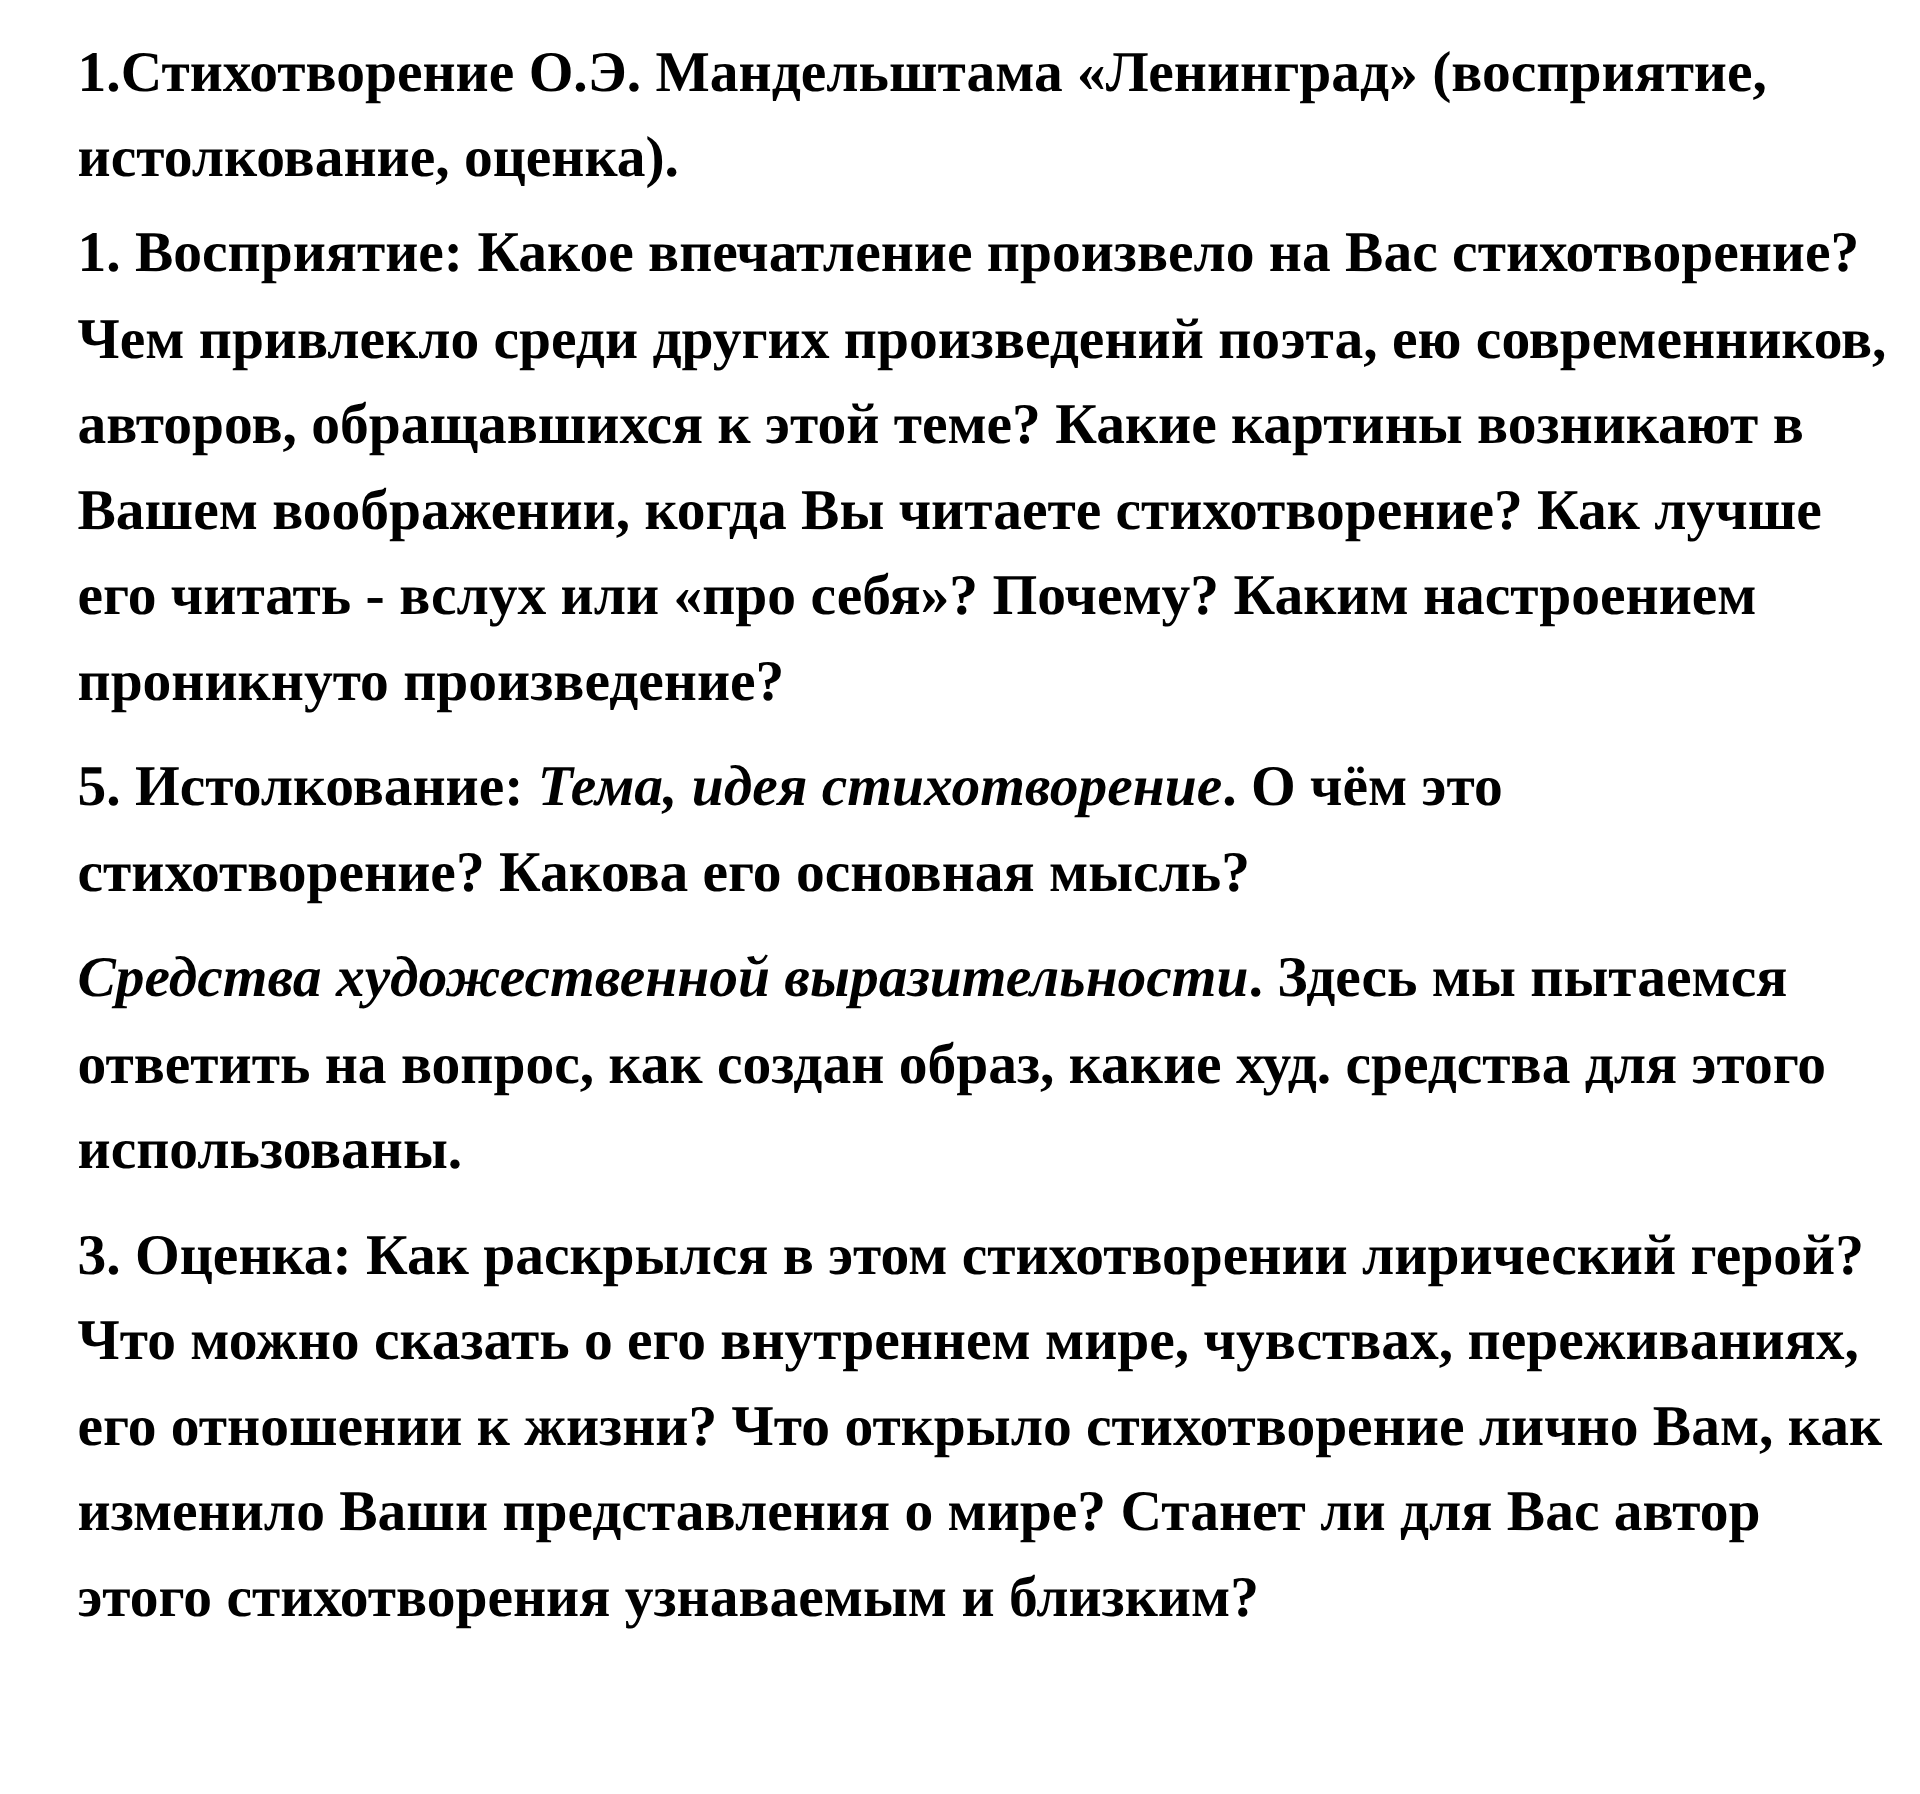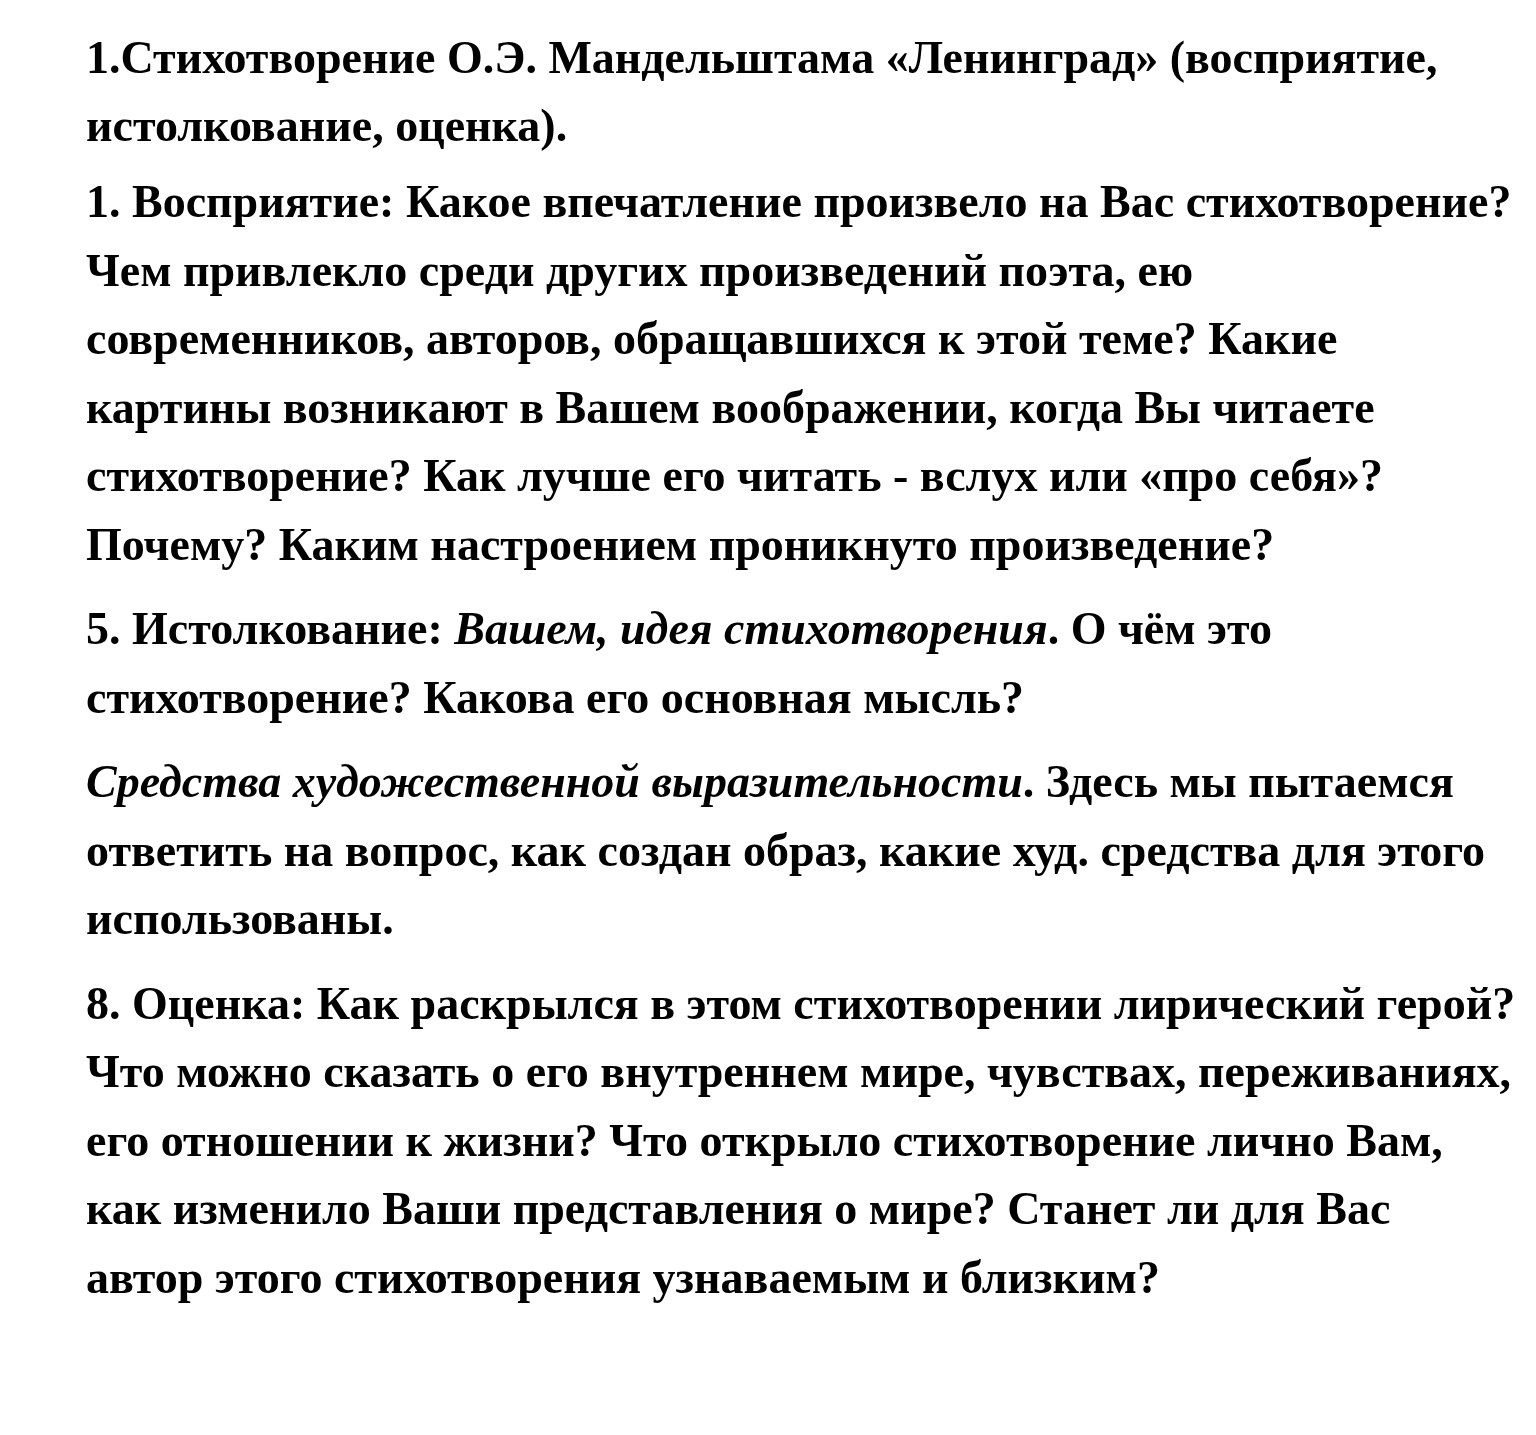--- a/index.html
+++ b/index.html
@@ -1,38 +1,38 @@
 <!DOCTYPE html>
 <html><head>
 <meta charset="utf-8">
 <style>
   html, body { margin: 0; padding: 0; background: #ffffff; }
   body {
     width: 1536px; height: 1435px; overflow: hidden;
     font-family: "Liberation Serif", "DejaVu Serif", serif;
     color: #000000;
   }
-  .page { position: relative; padding: 24px 20px 0 86px; }
+  .page { position: relative; padding: 24px 20px 0 62px; }
   .title {
     font-weight: bold; font-size: 46px; line-height: 68px;
     margin: 0 0 8px 0;
   }
   .para {
     font-size: 46px; line-height: 68.5px;
     margin: 0 0 16px 0;
     font-weight: bold;
   }
   .it { font-style: italic; }
 </style>
 </head>
 <body>
 
 <div class="page">
   <h1 class="title">1.Стихотворение О.Э. Мандельштама «Ленинград» (восприятие, истолкование, оценка).</h1>
 
   <p class="para">1. Восприятие: Какое впечатление произвело на Вас стихотворение? Чем привлекло среди других произведений поэта, ею современников, авторов, обращавшихся к этой теме? Какие картины возникают в Вашем воображении, когда Вы читаете стихотворение? Как лучше его читать - вслух или «про себя»? Почему? Каким настроением проникнуто произведение?</p>
 
-  <p class="para"><span>5. Истолкование: </span><span class="it">Вашем, идея стихотворения</span><span>. О чём это стихотворение? Какова его основная мысль?</span></p>
+  <p class="para"><span>5. Истолкование: </span><span class="it">Тема, идея стихотворение</span><span>. О чём это стихотворение? Какова его основная мысль?</span></p>
 
   <p class="para"><span class="it">Средства художественной выразительности</span><span>. Здесь мы пытаемся ответить на вопрос, как создан образ, какие худ. средства для этого использованы.</span></p>
 
-  <p class="para">8. Оценка: Как раскрылся в этом стихотворении лирический герой? Что можно сказать о его внутреннем мире, чувствах, переживаниях, его отношении к жизни? Что открыло стихотворение лично Вам, как изменило Ваши представления о мире? Станет ли для Вас автор этого стихотворения узнаваемым и близким?</p>
+  <p class="para">3. Оценка: Как раскрылся в этом стихотворении лирический герой? Что можно сказать о его внутреннем мире, чувствах, переживаниях, его отношении к жизни? Что открыло стихотворение лично Вам, как изменило Ваши представления о мире? Станет ли для Вас автор этого стихотворения узнаваемым и близким?</p>
 </div>
 
 </body></html>

